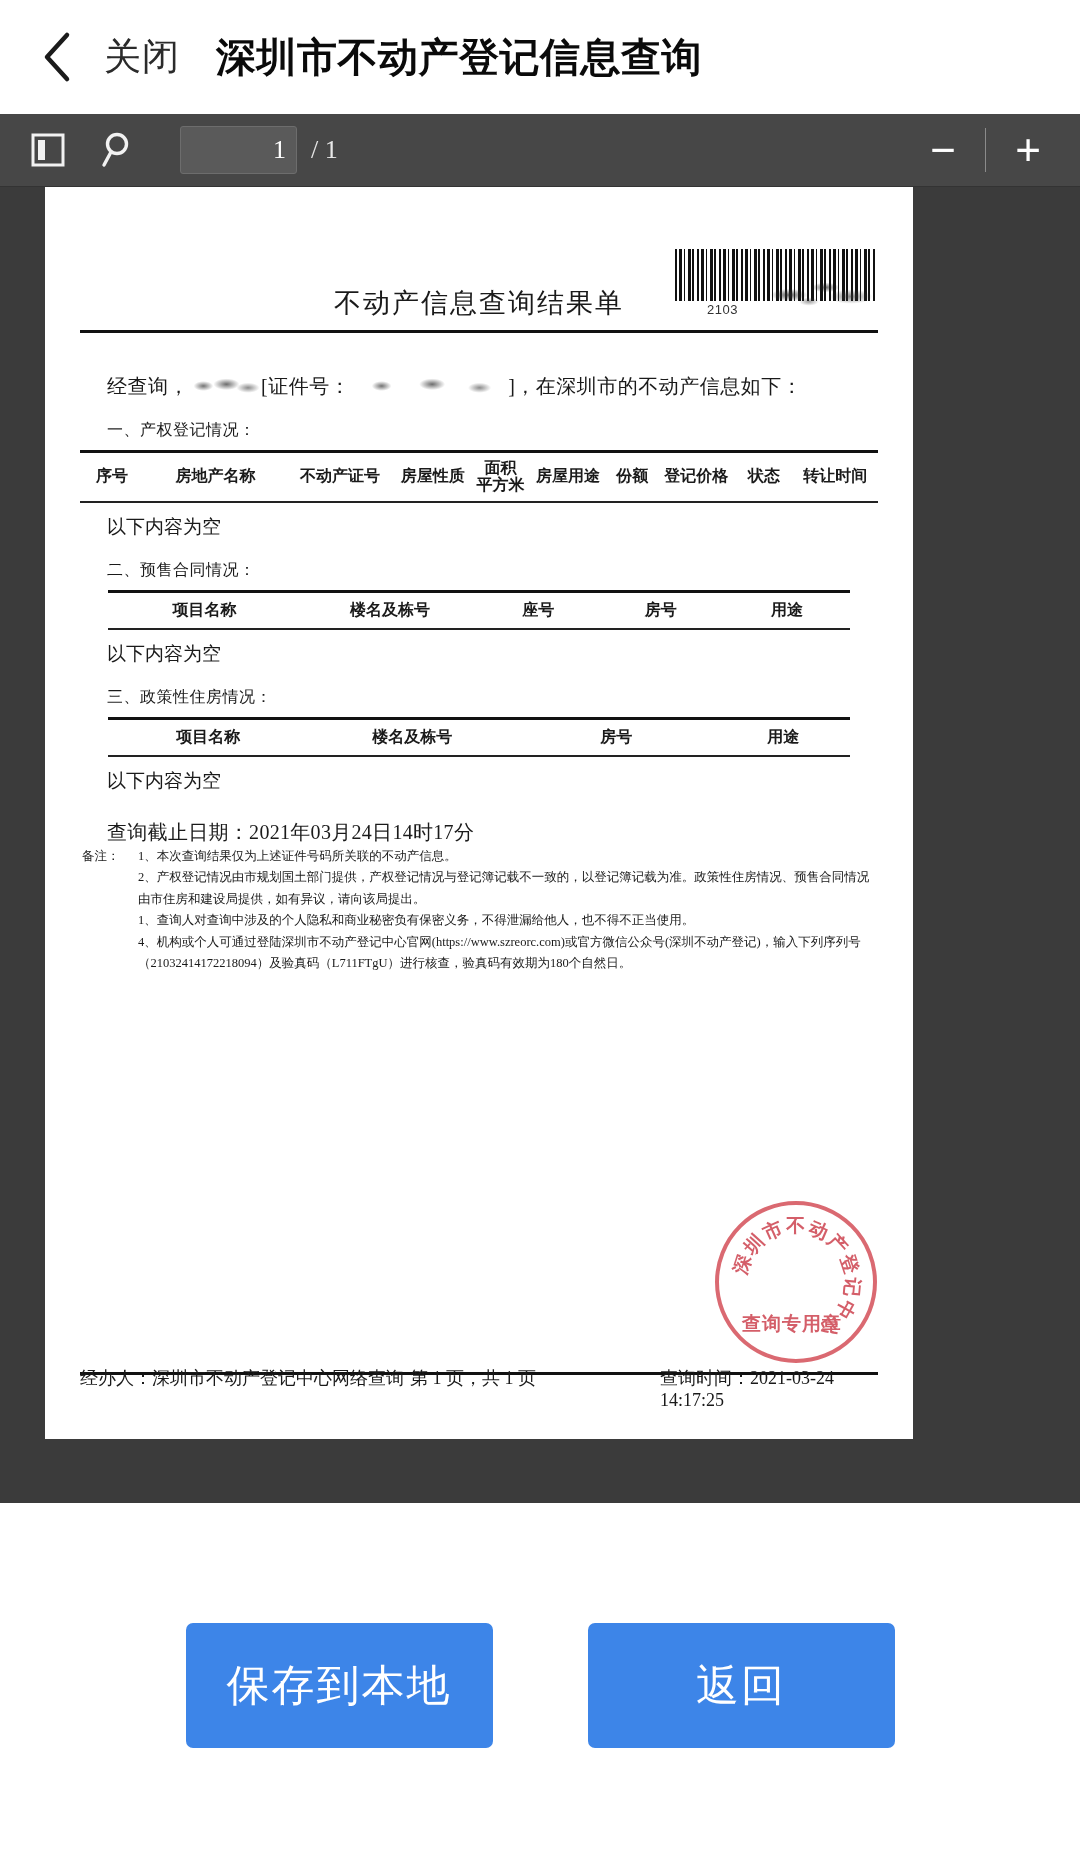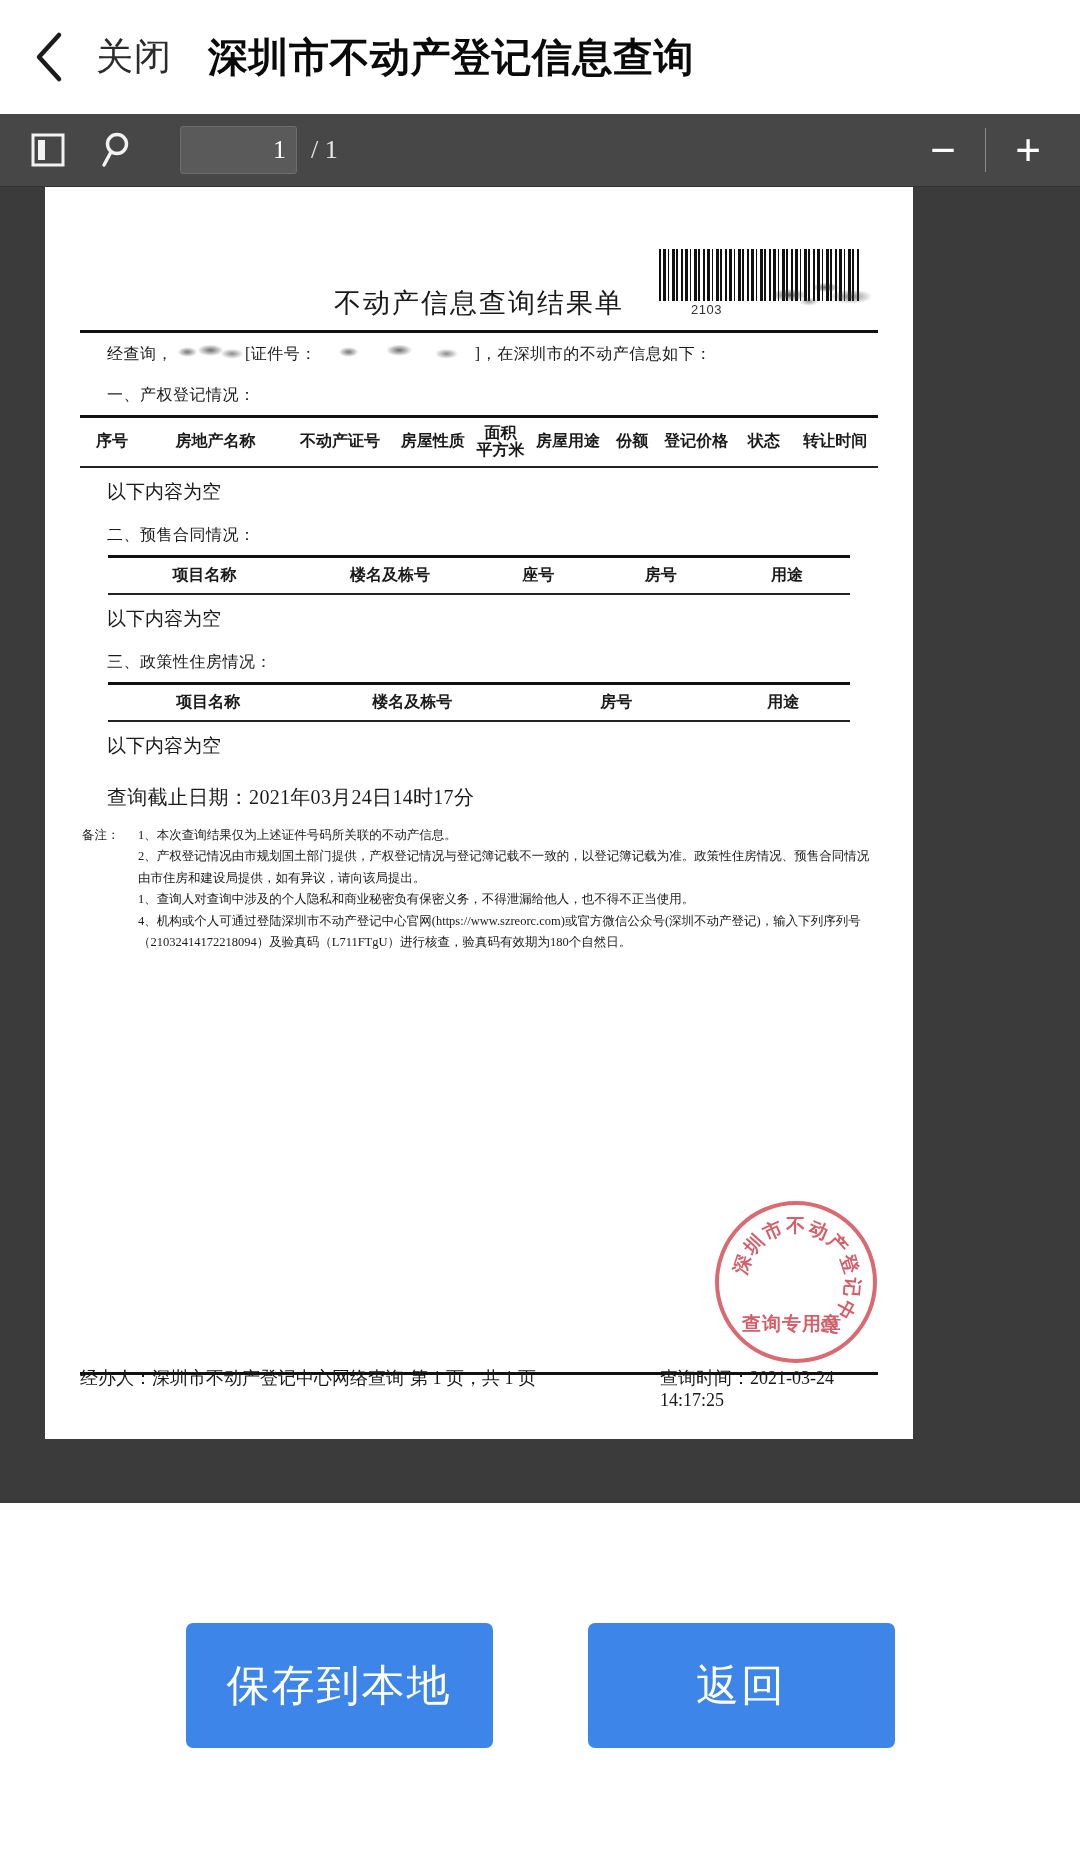--- a/index.html
+++ b/index.html
@@ -12,21 +12,21 @@
     overflow: hidden;
     position: relative;
   }
 
   
   .navbar {
     height: 114px;
     background: #ffffff;
     display: flex;
     align-items: center;
-    padding-left: 26px;
+    padding-left: 34px;
     box-sizing: border-box;
   }
   .nav-back {
     width: 46px; height: 46px;
     display: flex; align-items: center; justify-content: center;
     margin-right: 24px;
   }
   .nav-back svg { display:block; }
   .nav-close {
     font-size: 37px;
@@ -118,21 +118,21 @@
   .doc-inner {
     position: relative;
     padding: 0 35px;
     height: 100%;
     box-sizing: border-box;
   }
 
   
   .barcode-wrap {
     position: absolute;
-    right: 54px; top: 62px;
+    right: 38px; top: 62px;
     width: 200px;
     text-align: center;
   }
   .barcode {
     height: 52px;
     width: 200px;
     background-image: repeating-linear-gradient(
       to right,
       #111 0px, #111 2px, #fff 2px, #fff 4px,
       #111 4px, #111 7px, #fff 7px, #fff 9px,
@@ -167,22 +167,22 @@
     letter-spacing: 2px;
     padding-top: 98px;
     font-family: "Liberation Serif", serif;
   }
   .rule-thick {
     border-top: 3px solid #111;
     margin-top: 9px;
   }
 
   .para {
-    font-size: 16px;
-    margin-top: 8px;
+    font-size: 20px;
+    margin-top: 40px;
     padding-left: 27px;
     letter-spacing: 0.5px;
   }
   .redact {
     display: inline-block;
     vertical-align: -4px;
     background:
       radial-gradient(ellipse 14px 7px at 20% 50%, rgba(80,80,80,.8), rgba(80,80,80,0) 70%),
       radial-gradient(ellipse 18px 8px at 52% 42%, rgba(60,60,60,.75), rgba(60,60,60,0) 72%),
       radial-gradient(ellipse 16px 7px at 82% 58%, rgba(90,90,90,.7), rgba(90,90,90,0) 72%);
@@ -229,21 +229,20 @@
   .two-line { line-height: 1.05; }
 
   .deadline {
     font-size: 20px;
     margin-top: 25px;
     padding-left: 27px;
     letter-spacing: 0.3px;
   }
 
   .remarks {
-    margin-top: 14px;
     display: flex;
     font-size: 12.5px;
     line-height: 1.72;
     font-family: "Liberation Serif", serif;
   }
   .remarks-label {
     width: 56px;
     flex: none;
     padding-left: 2px;
   }

